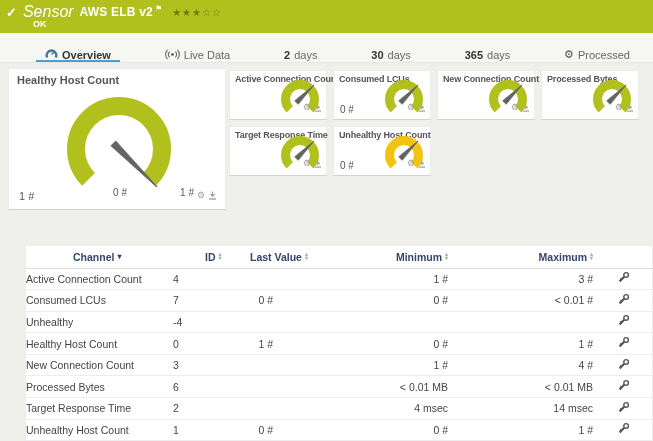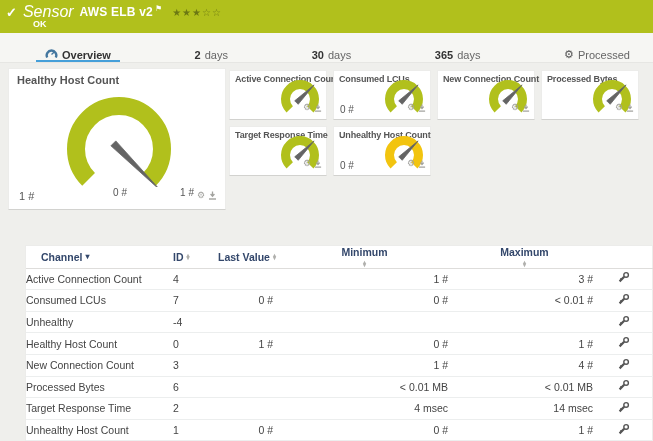--- a/index.html
+++ b/index.html
@@ -51,24 +51,24 @@
   table.chan col.c-channel { width:147px; }
   table.chan col.c-id      { width:45px;  }
   table.chan col.c-last    { width:55px;  }
   table.chan col.c-min     { width:175px; }
   table.chan col.c-max     { width:145px; }
   table.chan col.c-set     { width:61px;  }
   table.chan th { font-size:10.5px; font-weight:bold; color:#33476b; text-align:left;
                   height:22px; border-bottom:1px solid #dedddb; padding:0; white-space:nowrap; cursor:pointer; }
   table.chan td { font-size:10.5px; color:#444; height:21.6px; border-bottom:1px solid #eceeee;
                   padding:0; white-space:nowrap; }
-  .th-in { display:flex; align-items:center; gap:3px; }
+  .th-in { display:flex; align-items:center; gap:3px;margin-left:32px; }
   th.h-channel .th-in { padding-left:15px; }
   th.h-num .th-in, td.num { justify-content:flex-end; }
-  th.h-num .th-in { flex-direction:column;padding-left:8px; }
+  th.h-num .th-in { flex-direction:row;padding-left:8px; }
   td.ch { padding-left:15px; }
   td.num { text-align:right; }
   td.set { text-align:center; }
   .sortdn { font-size:8px; color:#33476b; }
   .sortud { display:inline-flex; flex-direction:column; line-height:0.55; font-size:6px; color:#b0b0ad; font-style:normal; }
   .wrench { cursor:pointer; }
 </style>
 </head>
 <body>
 
@@ -87,20 +87,30 @@
 
   <div class="tabbar">
       <div class="tab active">
         <span class="ticon">
           <svg width="13" height="13" viewBox="0 0 13 13">
             <path d="M2.2 9.5 A4.8 4.8 0 1 1 10.8 9.5" stroke="#44779f" stroke-width="2.4" fill="none"></path>
             <line x1="6.5" y1="6.5" x2="9.5" y2="3.8" stroke="#44779f" stroke-width="1.4"></line>
           </svg>
         </span>
         <span class="tlabel">Overview</span>
+      </div>
+      <div class="tab">
+        <span class="ticon">
+          <svg width="15" height="11" viewBox="0 0 15 11">
+            <circle cx="7.5" cy="5.5" r="1.4" fill="#666"></circle>
+            <path d="M4.6 2.6 a4.1 4.1 0 0 0 0 5.8 M10.4 2.6 a4.1 4.1 0 0 1 0 5.8" stroke="#666" stroke-width="1.1" fill="none"></path>
+            <path d="M2.6 0.8 a6.6 6.6 0 0 0 0 9.4 M12.4 0.8 a6.6 6.6 0 0 1 0 9.4" stroke="#666" stroke-width="1.1" fill="none"></path>
+          </svg>
+        </span>
+        <span class="tlabel">Live Data</span>
       </div>
       <div class="tab">
         <b>2</b>
         <span class="tlabel">days</span>
       </div>
       <div class="tab">
         <b>30</b>
         <span class="tlabel">days</span>
       </div>
       <div class="tab">

